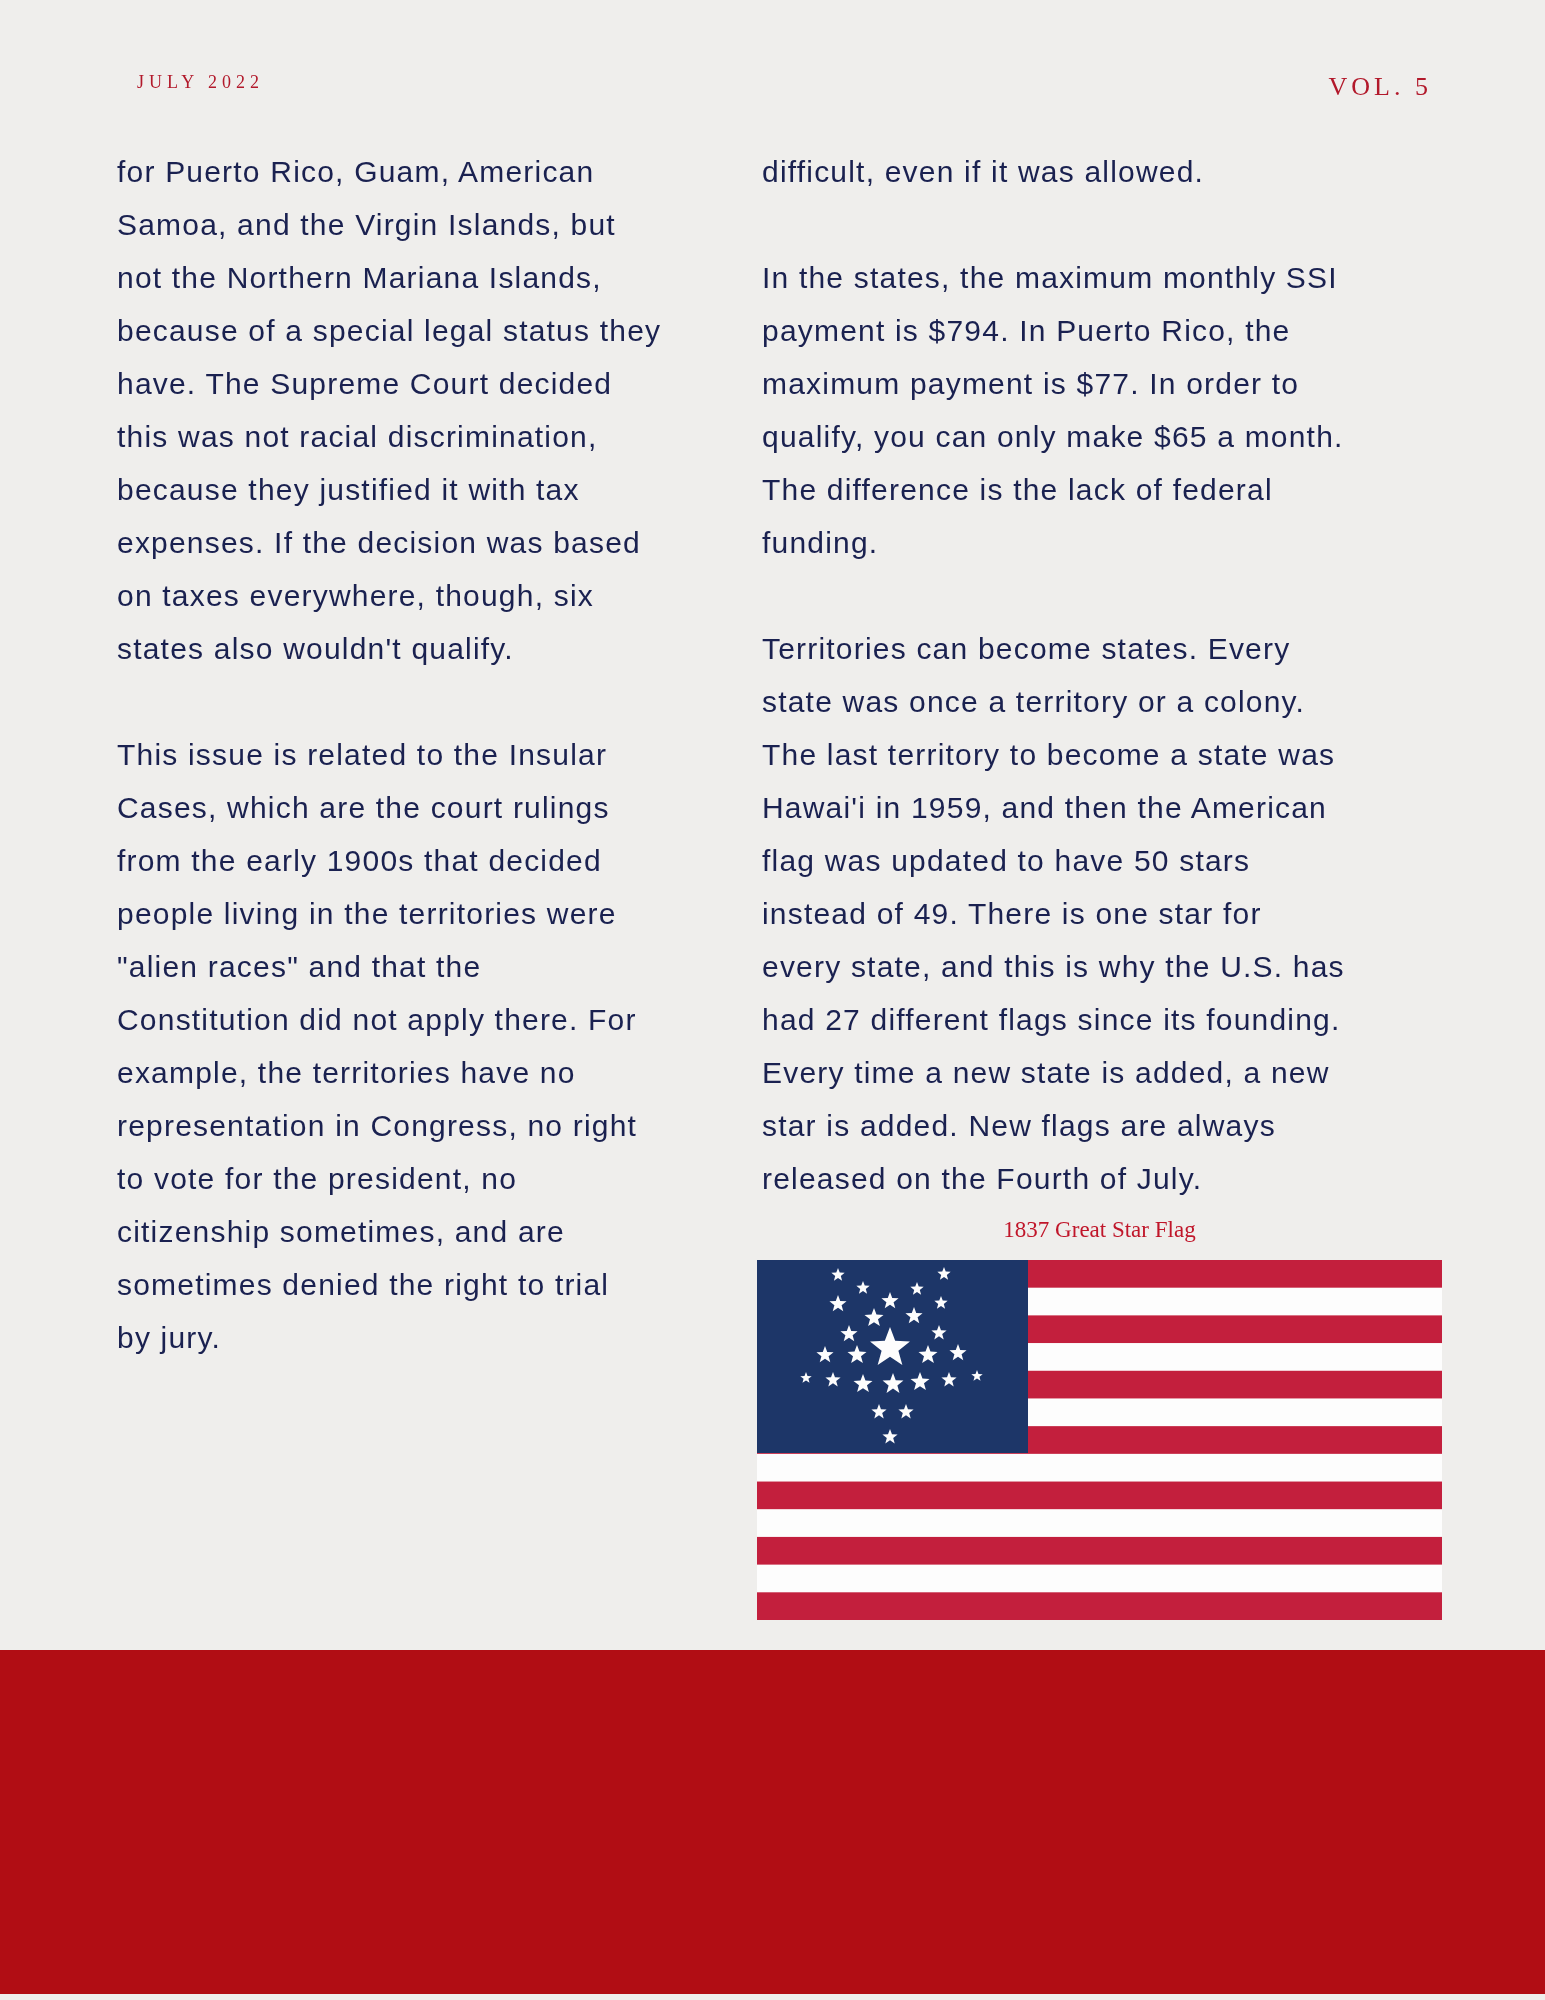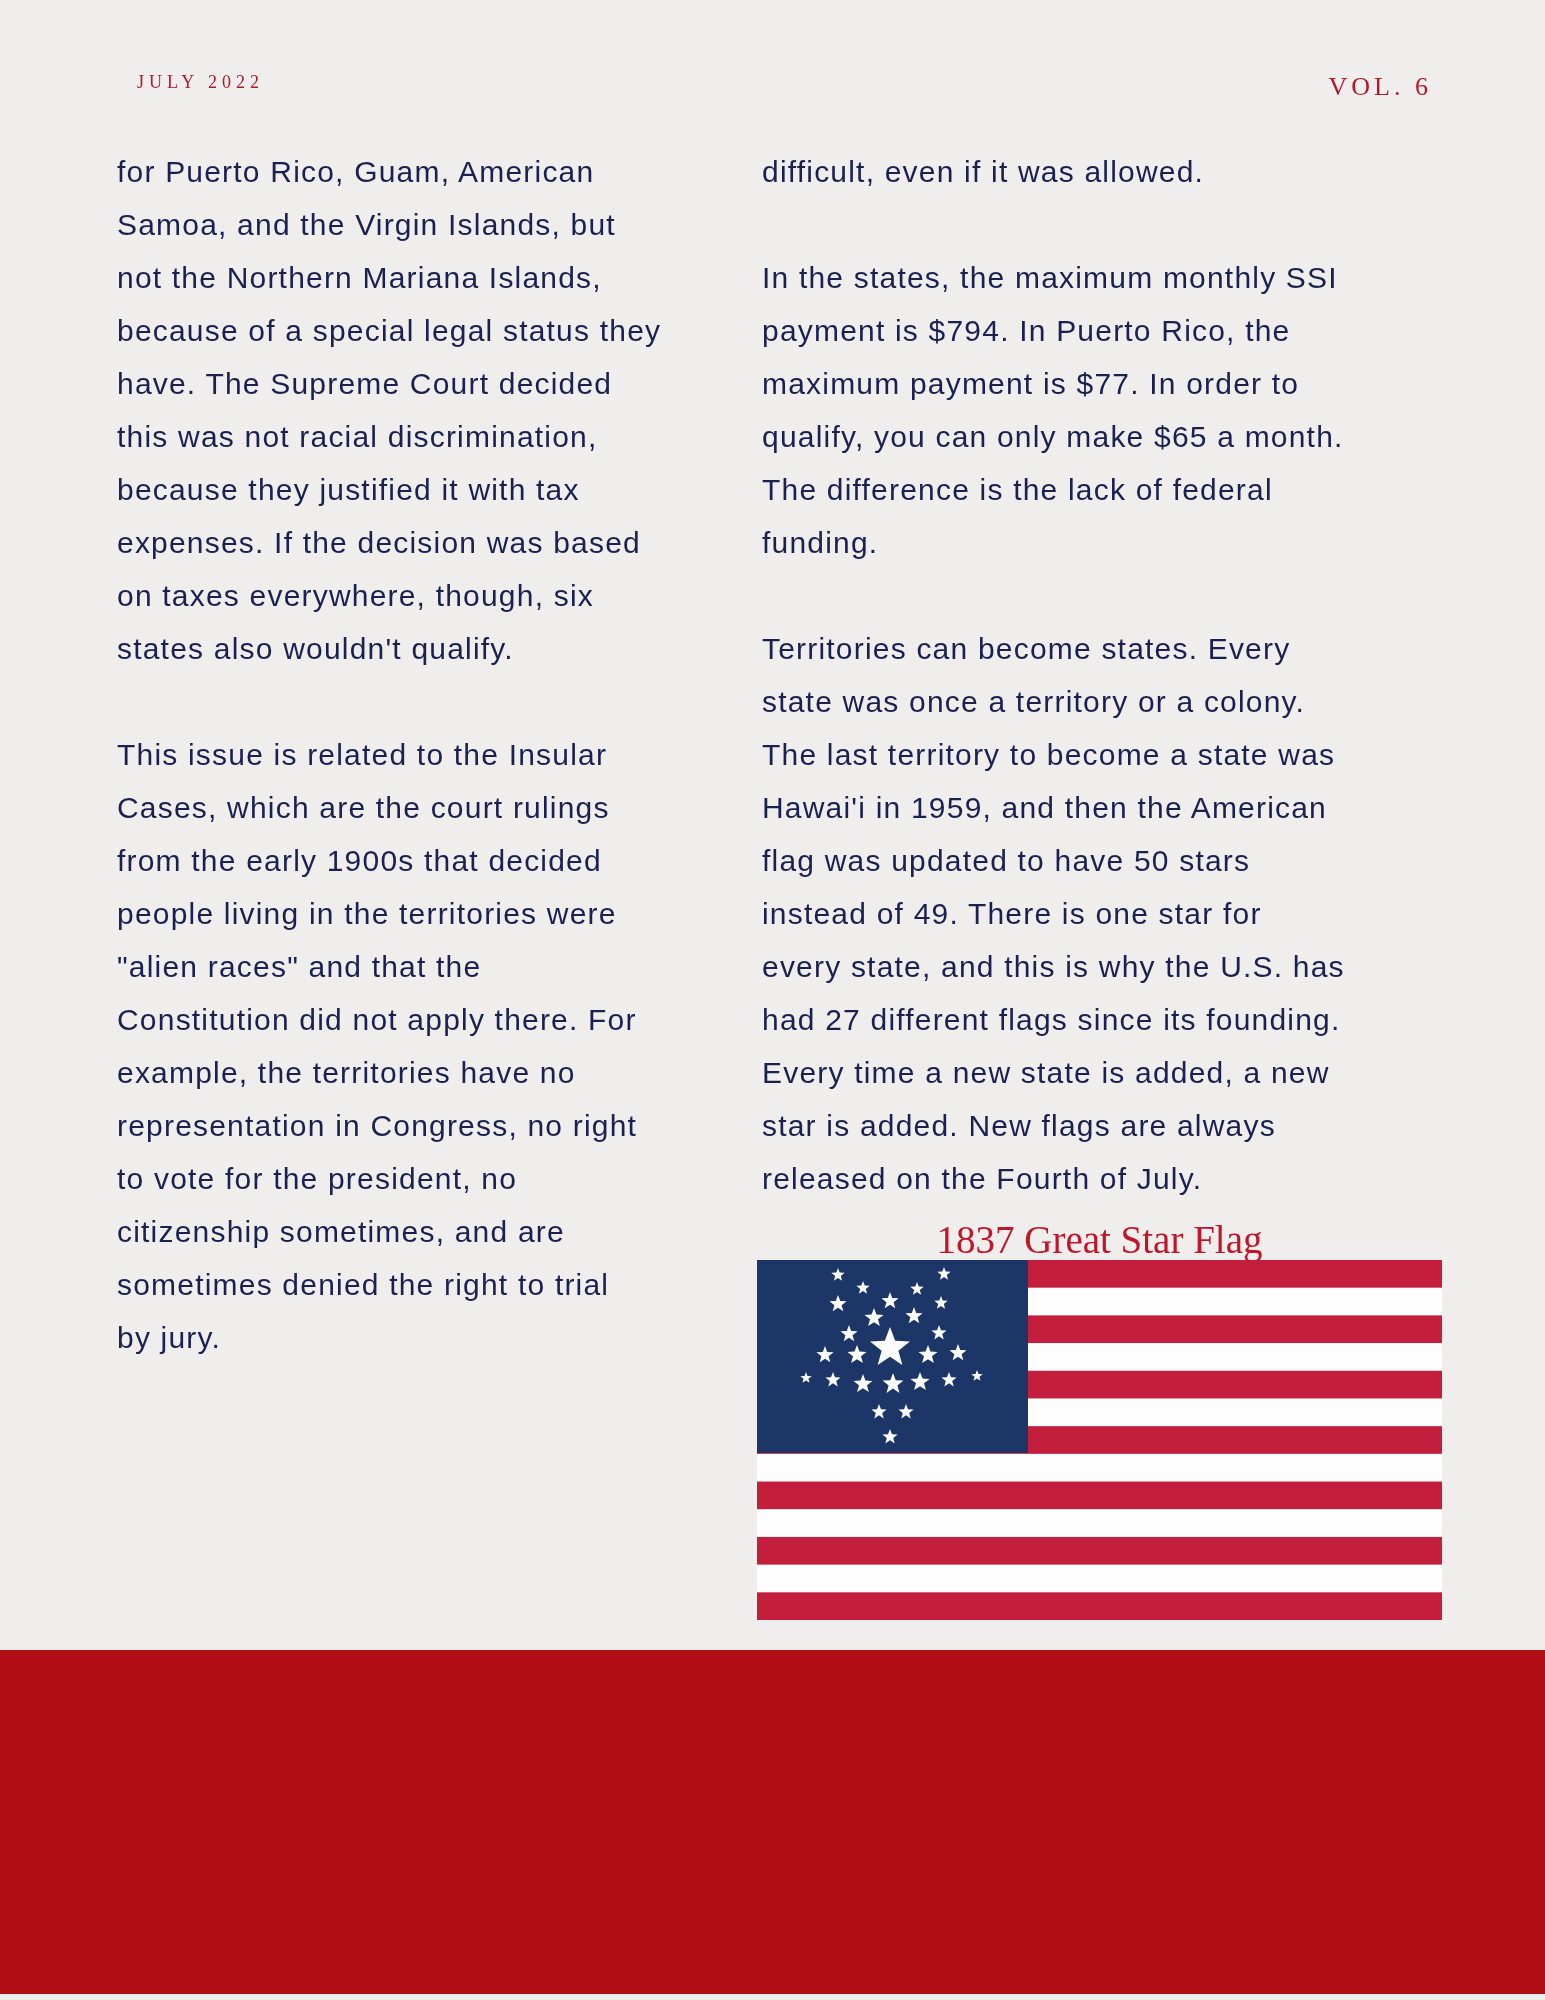--- a/index.html
+++ b/index.html
@@ -27,39 +27,39 @@
     color:var(--navy,#1a2150);
     font-size:30px;line-height:53px;letter-spacing:1.2px;
   }
   .col p{margin:0 0 53px 0;white-space:pre;}
   .col-left{left:117px;width:660px;}
   .col-right{left:762px;width:720px;}
   .flag-caption{
     position:absolute;left:757px;top:1217px;width:685px;
     text-align:center;
     font-family:"Liberation Serif",serif;
-    font-size:39px;
+    font-size:23px;
     color:var(--cap-red,#c0162a);
   }
   .flag-wrap{
     position:absolute;left:757px;top:1260px;width:685px;height:360px;
   }
   .flag-wrap svg{display:block;}
   .banner{
     position:absolute;left:0;top:1650px;width:1545px;height:344px;
     background:var(--banner,#b10d14);
   }
 </style>
 </head>
 <body>
 
 <div class="page">
 
   <div class="masthead-left">JULY 2022</div>
-  <div class="masthead-right">VOL. 6</div>
+  <div class="masthead-right">VOL. 5</div>
 
   <div class="col col-left">
     <p>for Puerto Rico, Guam, American
 Samoa, and the Virgin Islands, but
 not the Northern Mariana Islands,
 because of a special legal status they
 have. The Supreme Court decided
 this was not racial discrimination,
 because they justified it with tax
 expenses. If the decision was based

